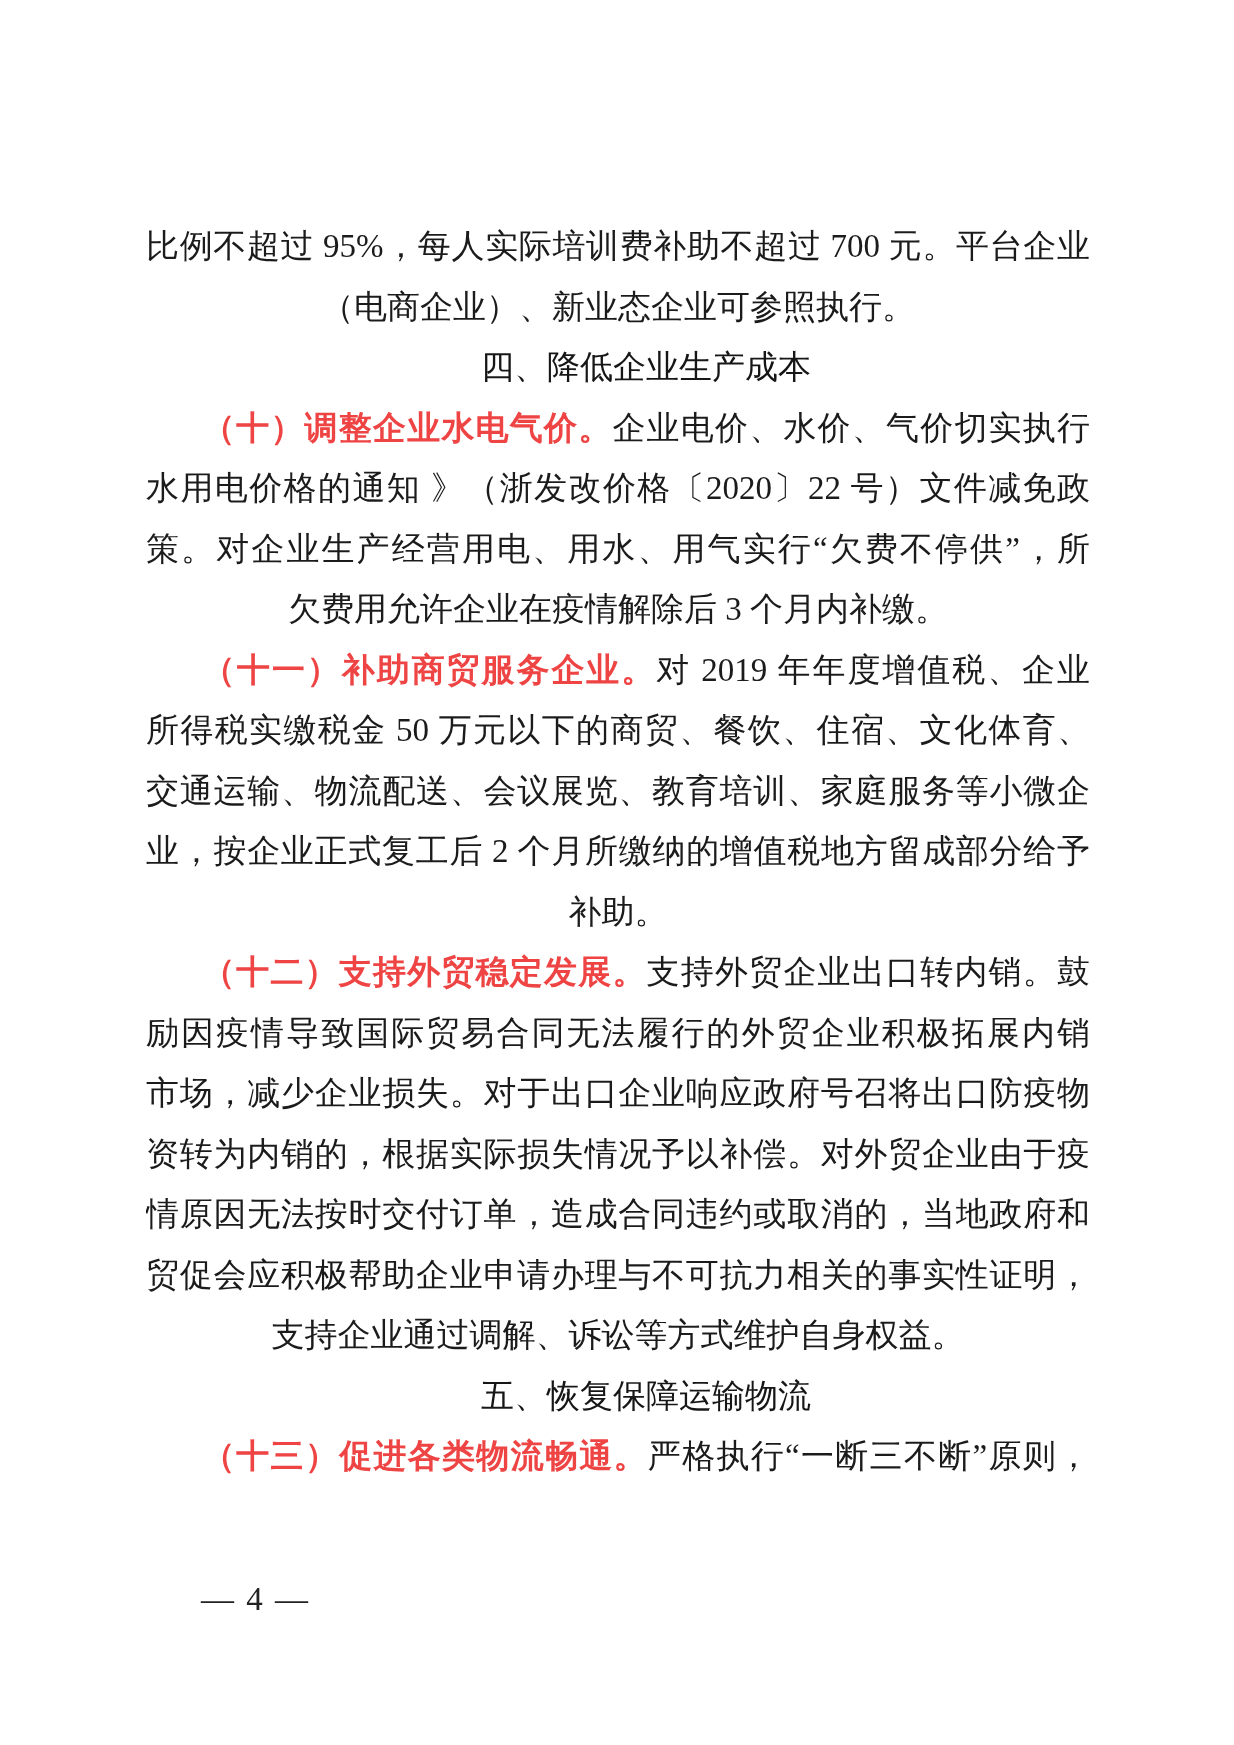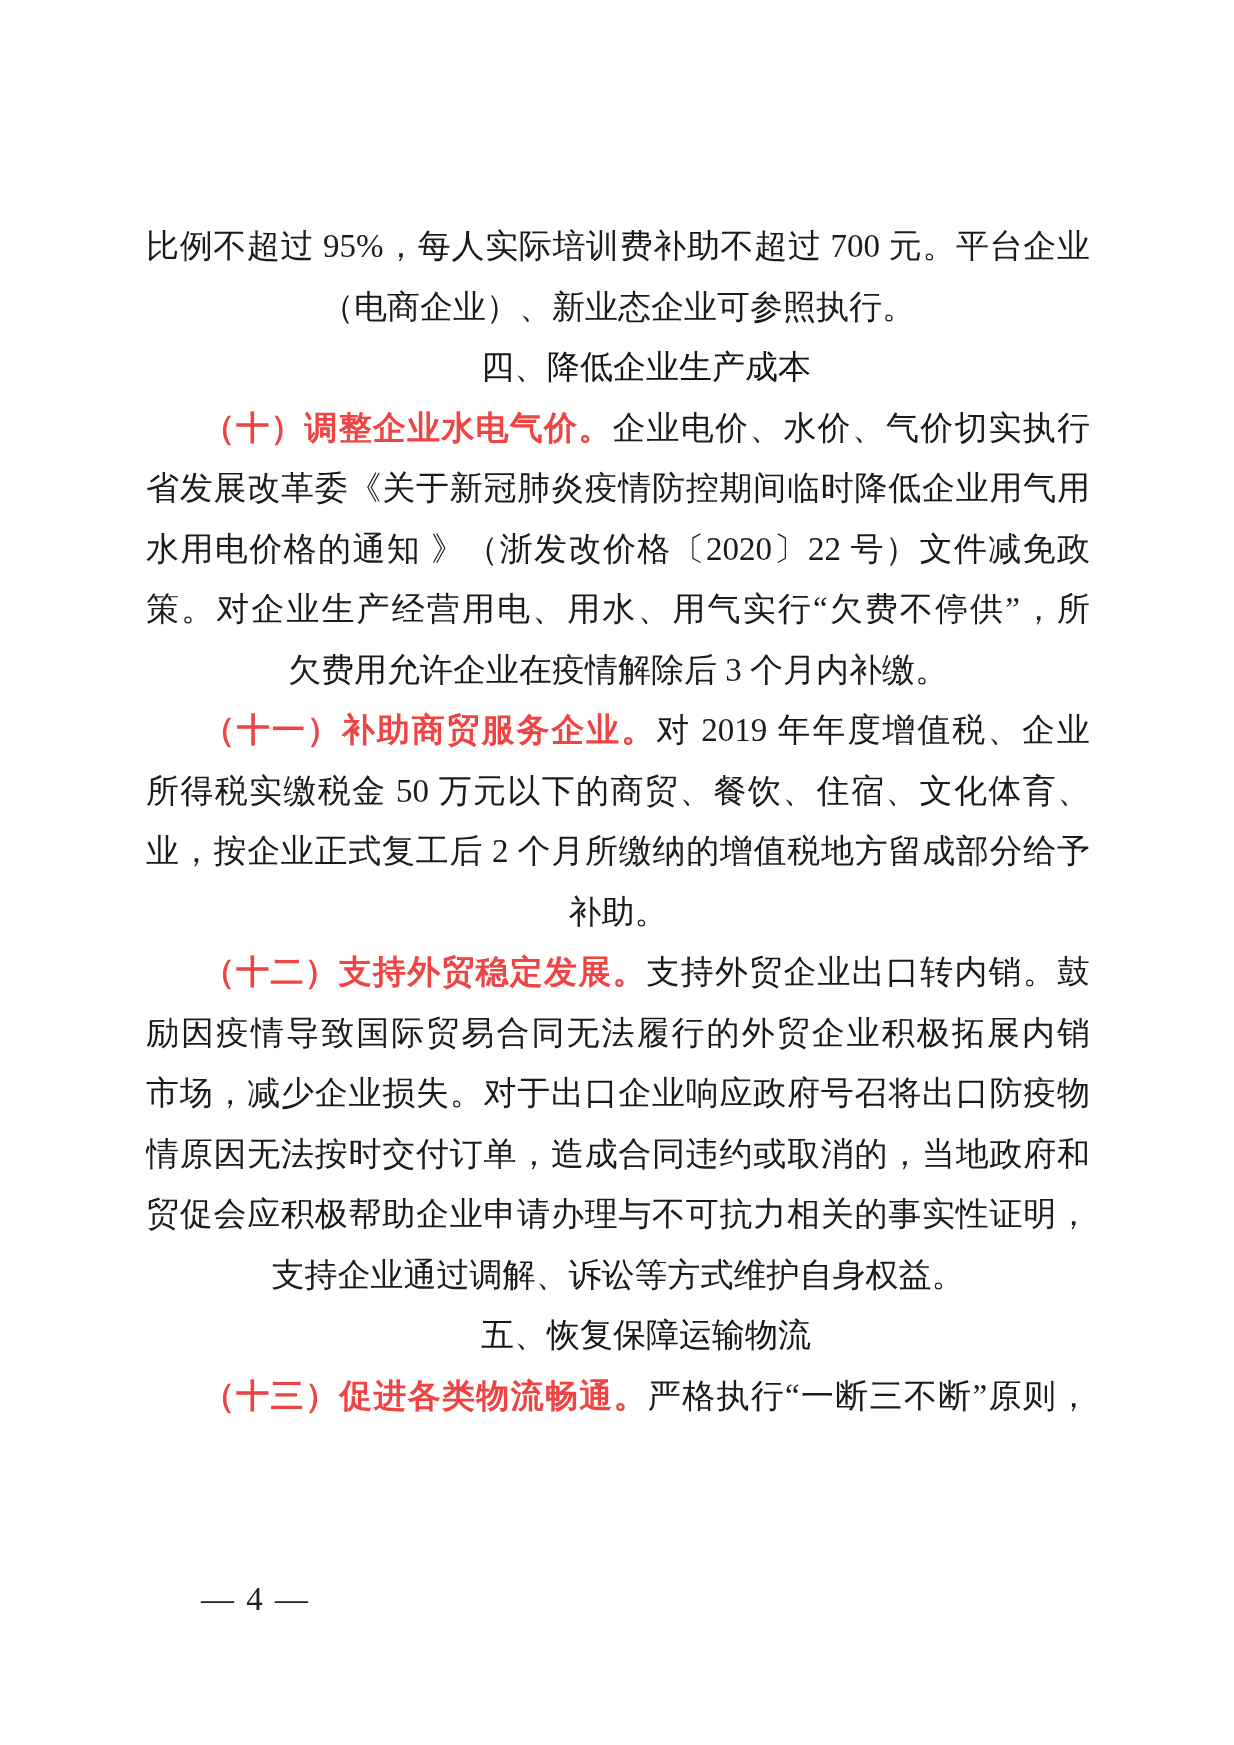--- a/index.html
+++ b/index.html
@@ -64,33 +64,34 @@
 
 <div class="page">
   <div class="textbody">
 
     <div class="line fill">比例不超过 95%，每人实际培训费补助不超过 700 元。平台企业</div>
     <div class="line">（电商企业）、新业态企业可参照执行。</div>
 
     <div class="line indent heading">四、降低企业生产成本</div>
 
     <div class="line fill indent"><span class="lead">（十）调整企业水电气价。</span><span>企业电价、水价、气价切实执行</span></div>
-    <div class="line fill">省发展改革委《关于新冠肺炎疫情防控期间临时降低企业用气用</div>
     <div class="line fill">水用电价格的通知 》（浙发改价格〔2020〕22 号）文件减免政</div>
     <div class="line fill">策。对企业生产经营用电、用水、用气实行“欠费不停供”，所</div>
     <div class="line">欠费用允许企业在疫情解除后 3 个月内补缴。</div>
 
     <div class="line fill indent"><span class="lead">（十一）补助商贸服务企业。</span><span>对 2019 年年度增值税、企业</span></div>
     <div class="line fill">所得税实缴税金 50 万元以下的商贸、餐饮、住宿、文化体育、</div>
+    <div class="line fill">交通运输、物流配送、会议展览、教育培训、家庭服务等小微企</div>
     <div class="line fill">业，按企业正式复工后 2 个月所缴纳的增值税地方留成部分给予</div>
     <div class="line">补助。</div>
 
     <div class="line fill indent"><span class="lead">（十二）支持外贸稳定发展。</span><span>支持外贸企业出口转内销。鼓</span></div>
     <div class="line fill">励因疫情导致国际贸易合同无法履行的外贸企业积极拓展内销</div>
     <div class="line fill">市场，减少企业损失。对于出口企业响应政府号召将出口防疫物</div>
+    <div class="line fill">资转为内销的，根据实际损失情况予以补偿。对外贸企业由于疫</div>
     <div class="line fill">情原因无法按时交付订单，造成合同违约或取消的，当地政府和</div>
     <div class="line fill">贸促会应积极帮助企业申请办理与不可抗力相关的事实性证明，</div>
     <div class="line">支持企业通过调解、诉讼等方式维护自身权益。</div>
 
     <div class="line indent heading">五、恢复保障运输物流</div>
 
     <div class="line fill indent"><span class="lead">（十三）促进各类物流畅通。</span><span>严格执行“一断三不断”原则，</span></div>
 
   </div>
 

